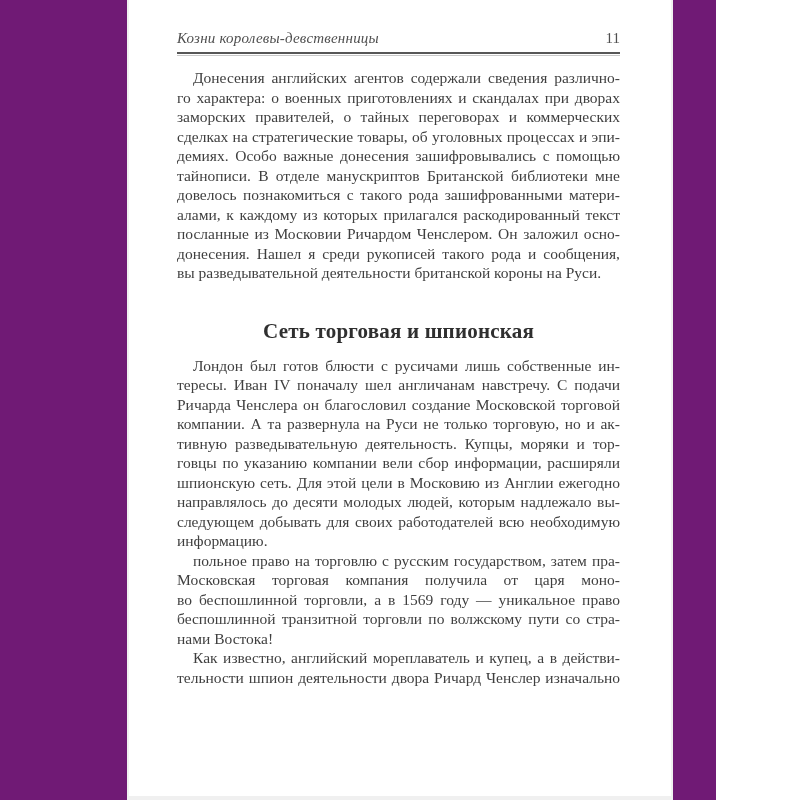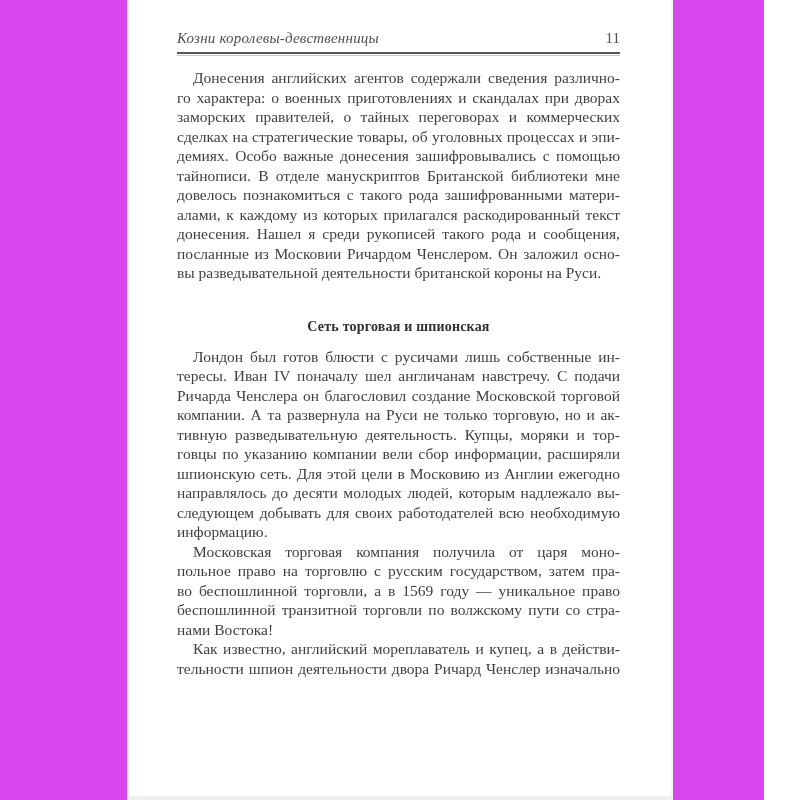--- a/index.html
+++ b/index.html
@@ -3,24 +3,23 @@
 <meta charset="utf-8">
 <style>
   html, body {
     margin: 0;
     padding: 0;
   }
   .stage {
     position: relative;
     width: 716px;
     height: 800px;
-    background: #d946ef;
+    background: #701a75;
     overflow: hidden;
     font-family: "Liberation Serif", "DejaVu Serif", serif;
-    padding-left: 48px;
   }
   .page {
     position: absolute;
     left: 127px;
     top: 0;
     width: 546px;
     height: 800px;
     background: #ffffff;
     border-left: 2px solid #f1f1f1;
     border-right: 2px solid #f1f1f1;
@@ -68,21 +67,21 @@
   }
   .tline.last {
     text-align-last: left;
   }
   .para.indent .tline:first-child {
     text-indent: 16px;
   }
   .section-heading {
     margin: 36px 0 8px 0;
     text-align: center;
-    font-size: 14px;
+    font-size: 21px;
     font-weight: bold;
     color: #2f2f2f;
     letter-spacing: 0.2px;
   }
   .page-bottom-edge {
     position: absolute;
     bottom: 0;
     left: 0;
     right: 0;
     height: 4px;
@@ -106,44 +105,44 @@
       <div class="text-block top" id="paragraphs-top">
           <div class="para indent">
             <div class="tline">Донесения английских агентов содержали сведения различно-</div>
             <div class="tline">го характера: о военных приготовлениях и скандалах при дворах</div>
             <div class="tline">заморских правителей, о тайных переговорах и коммерческих</div>
             <div class="tline">сделках на стратегические товары, об уголовных процессах и эпи-</div>
             <div class="tline">демиях. Особо важные донесения зашифровывались с помощью</div>
             <div class="tline">тайнописи. В отделе манускриптов Британской библиотеки мне</div>
             <div class="tline">довелось познакомиться с такого рода зашифрованными матери-</div>
             <div class="tline">алами, к каждому из которых прилагался раскодированный текст</div>
+            <div class="tline">посланные из Московии Ричардом Ченслером. Он заложил осно-</div>
             <div class="tline">донесения. Нашел я среди рукописей такого рода и сообщения,</div>
-            <div class="tline">посланные из Московии Ричардом Ченслером. Он заложил осно-</div>
             <div class="tline last">вы разведывательной деятельности британской короны на Руси.</div>
           </div>
         </div>
 
       <h2 class="section-heading">Сеть торговая и шпионская</h2>
 
       <div class="text-block bottom" id="paragraphs-bottom">
           <div class="para indent">
             <div class="tline">Лондон был готов блюсти с русичами лишь собственные ин-</div>
             <div class="tline">тересы. Иван IV поначалу шел англичанам навстречу. С подачи</div>
             <div class="tline">Ричарда Ченслера он благословил создание Московской торговой</div>
             <div class="tline">компании. А та развернула на Руси не только торговую, но и ак-</div>
             <div class="tline">тивную разведывательную деятельность. Купцы, моряки и тор-</div>
             <div class="tline">говцы по указанию компании вели сбор информации, расширяли</div>
             <div class="tline">шпионскую сеть. Для этой цели в Московию из Англии ежегодно</div>
             <div class="tline">направлялось до десяти молодых людей, которым надлежало вы-</div>
             <div class="tline">следующем добывать для своих работодателей всю необходимую</div>
             <div class="tline last">информацию.</div>
           </div>
           <div class="para indent">
+            <div class="tline">польное право на торговлю с русским государством, затем пра-</div>
             <div class="tline">Московская торговая компания получила от царя моно-</div>
-            <div class="tline">польное право на торговлю с русским государством, затем пра-</div>
             <div class="tline">во беспошлинной торговли, а в 1569 году — уникальное право</div>
             <div class="tline">беспошлинной транзитной торговли по волжскому пути со стра-</div>
             <div class="tline last">нами Востока!</div>
           </div>
           <div class="para indent">
             <div class="tline">Как известно, английский мореплаватель и купец, а в действи-</div>
             <div class="tline">тельности шпион деятельности двора Ричард Ченслер изначально</div>
           </div>
         </div>
 

